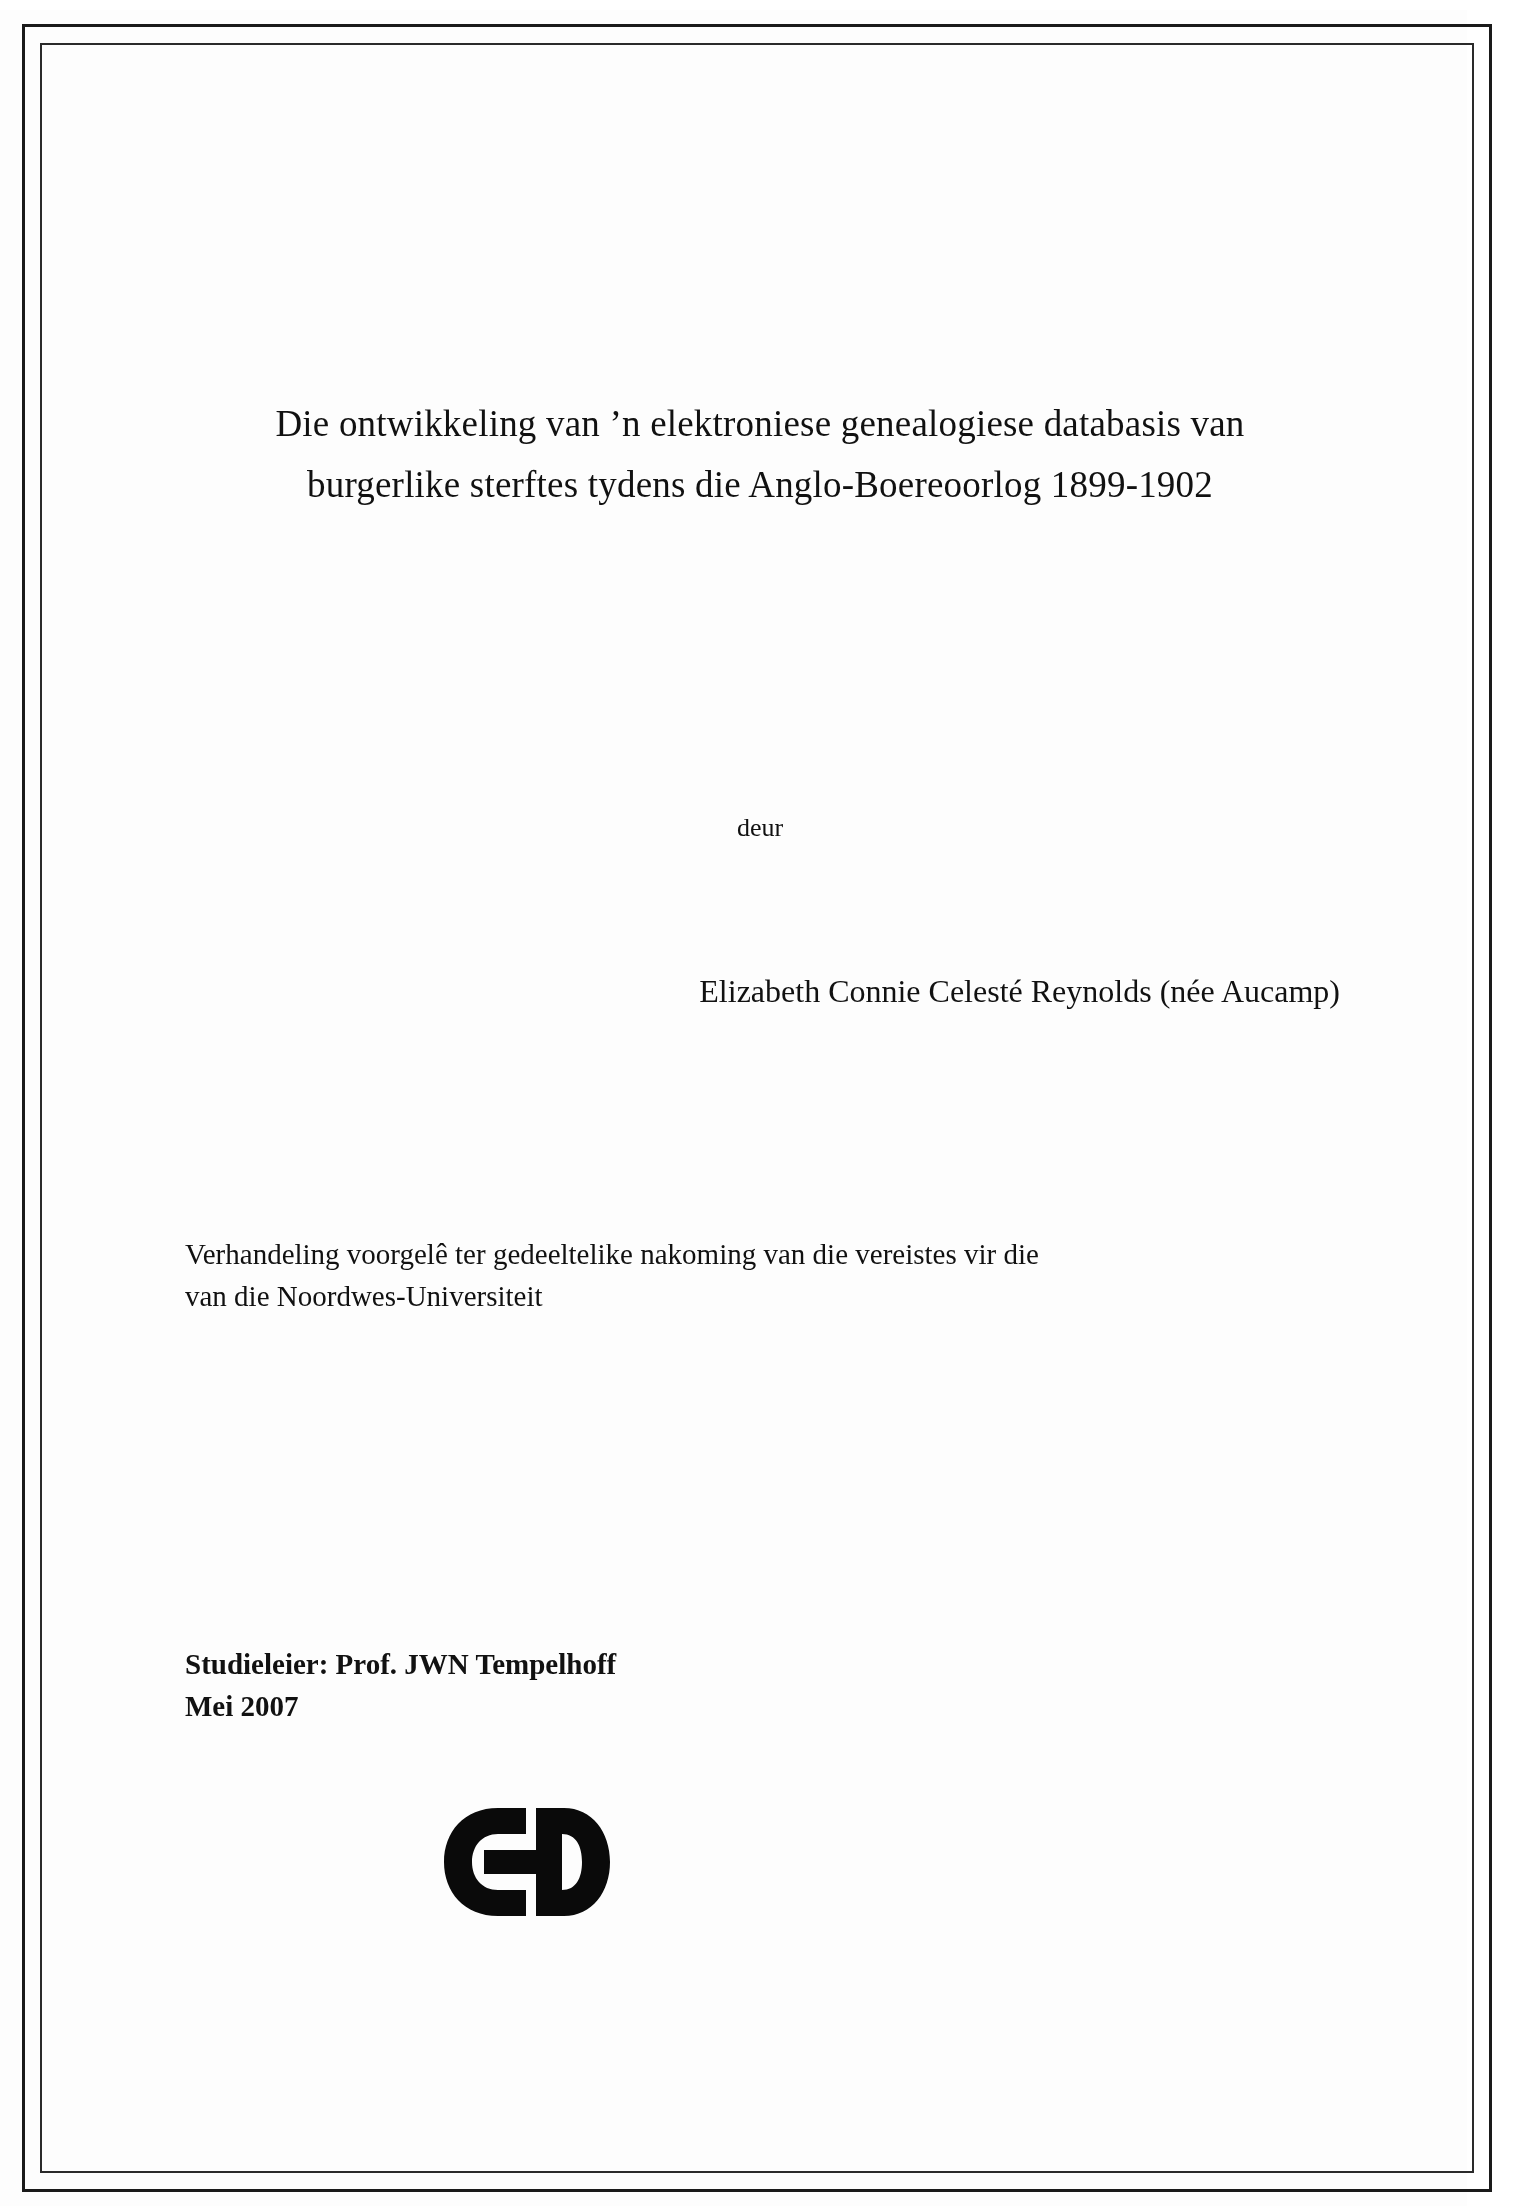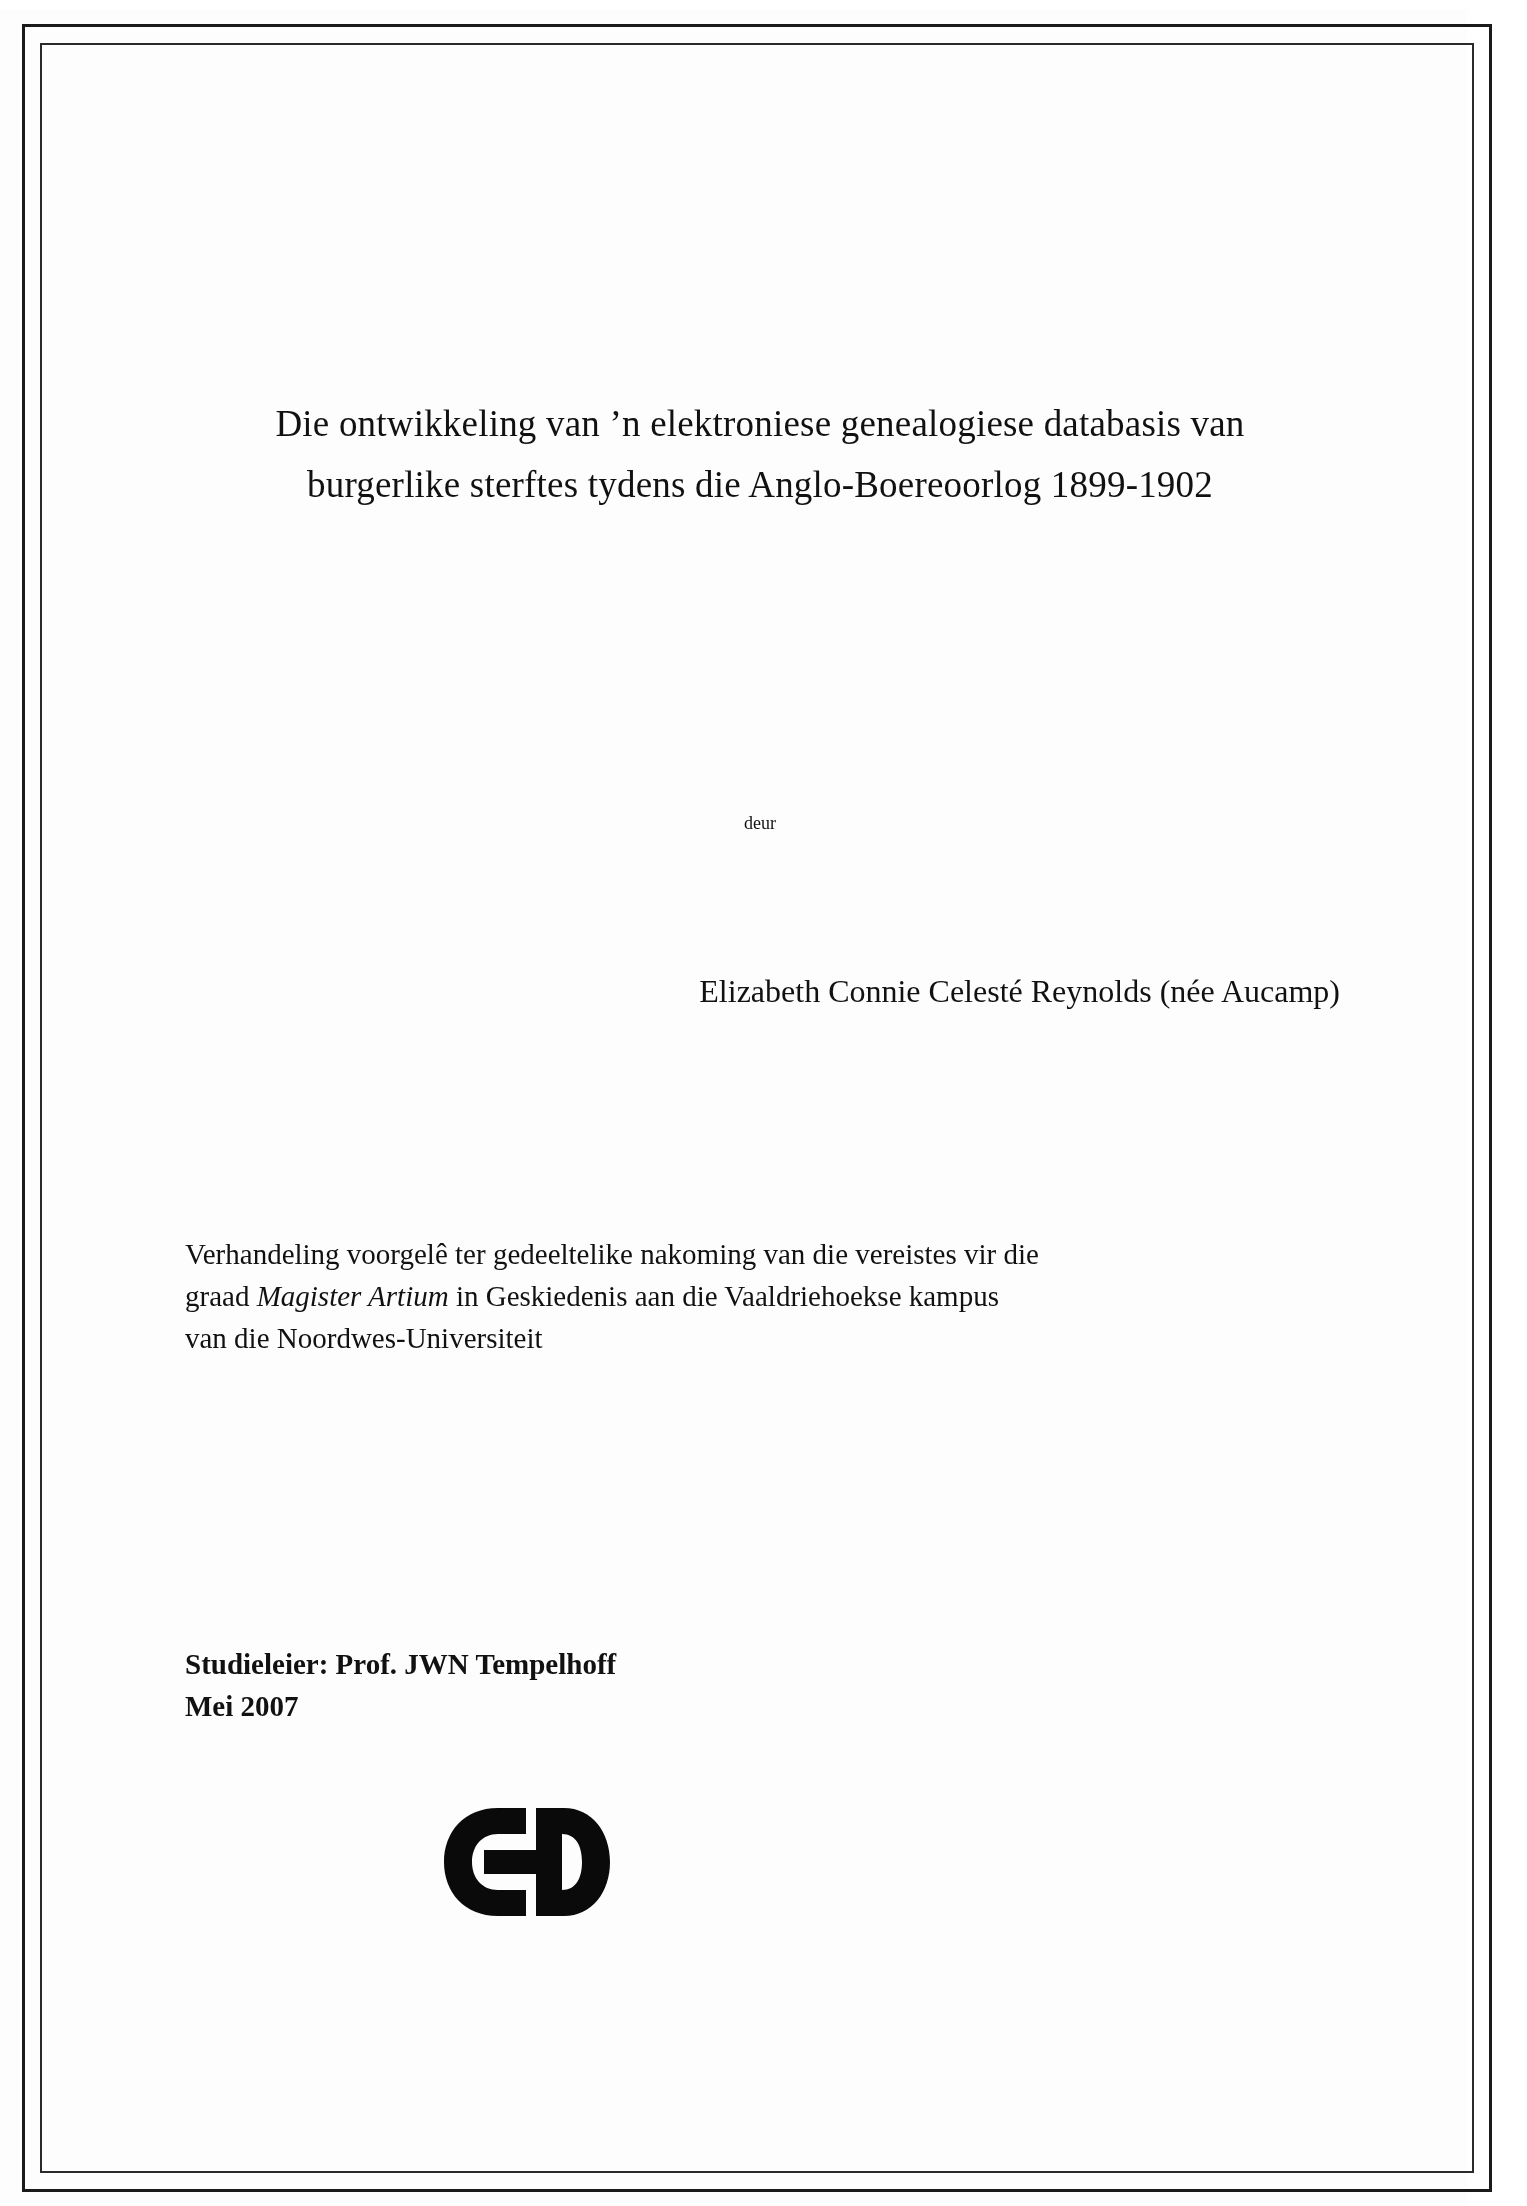--- a/index.html
+++ b/index.html
@@ -60,21 +60,21 @@
     font-size: 37px;
     line-height: 1.65;
     letter-spacing: 0.2px;
   }
   .deur {
     position: absolute;
     left: 140px;
     top: 770px;
     width: 1160px;
     text-align: center;
-    font-size: 18px;
+    font-size: 26px;
   }
   .author {
     position: absolute;
     left: 140px;
     top: 930px;
     width: 1160px;
     text-align: right;
     font-size: 32px;
   }
   .statement {
@@ -141,21 +141,20 @@
       <div class="title-line">Die ontwikkeling van ’n elektroniese genealogiese databasis van</div>
       <div class="title-line">burgerlike sterftes tydens die Anglo-Boereoorlog 1899-1902</div>
     </div>
 
     <div class="deur">deur</div>
 
     <div class="author">Elizabeth Connie Celesté Reynolds (née Aucamp)</div>
 
     <div class="statement">
       <div class="just">Verhandeling voorgelê ter gedeeltelike nakoming van die vereistes vir die</div>
-      <div><span>graad </span><em>Magister Artium</em><span> in Geskiedenis aan die Vaaldriehoekse kampus</span></div>
       <div>van die Noordwes-Universiteit</div>
     </div>
 
     <div class="supervisor">
       <div>Studieleier: Prof. JWN Tempelhoff</div>
       <div>Mei 2007</div>
     </div>
 
     <div class="logo-wrap">
       <svg class="logo-mark" viewBox="0 0 175 112">

